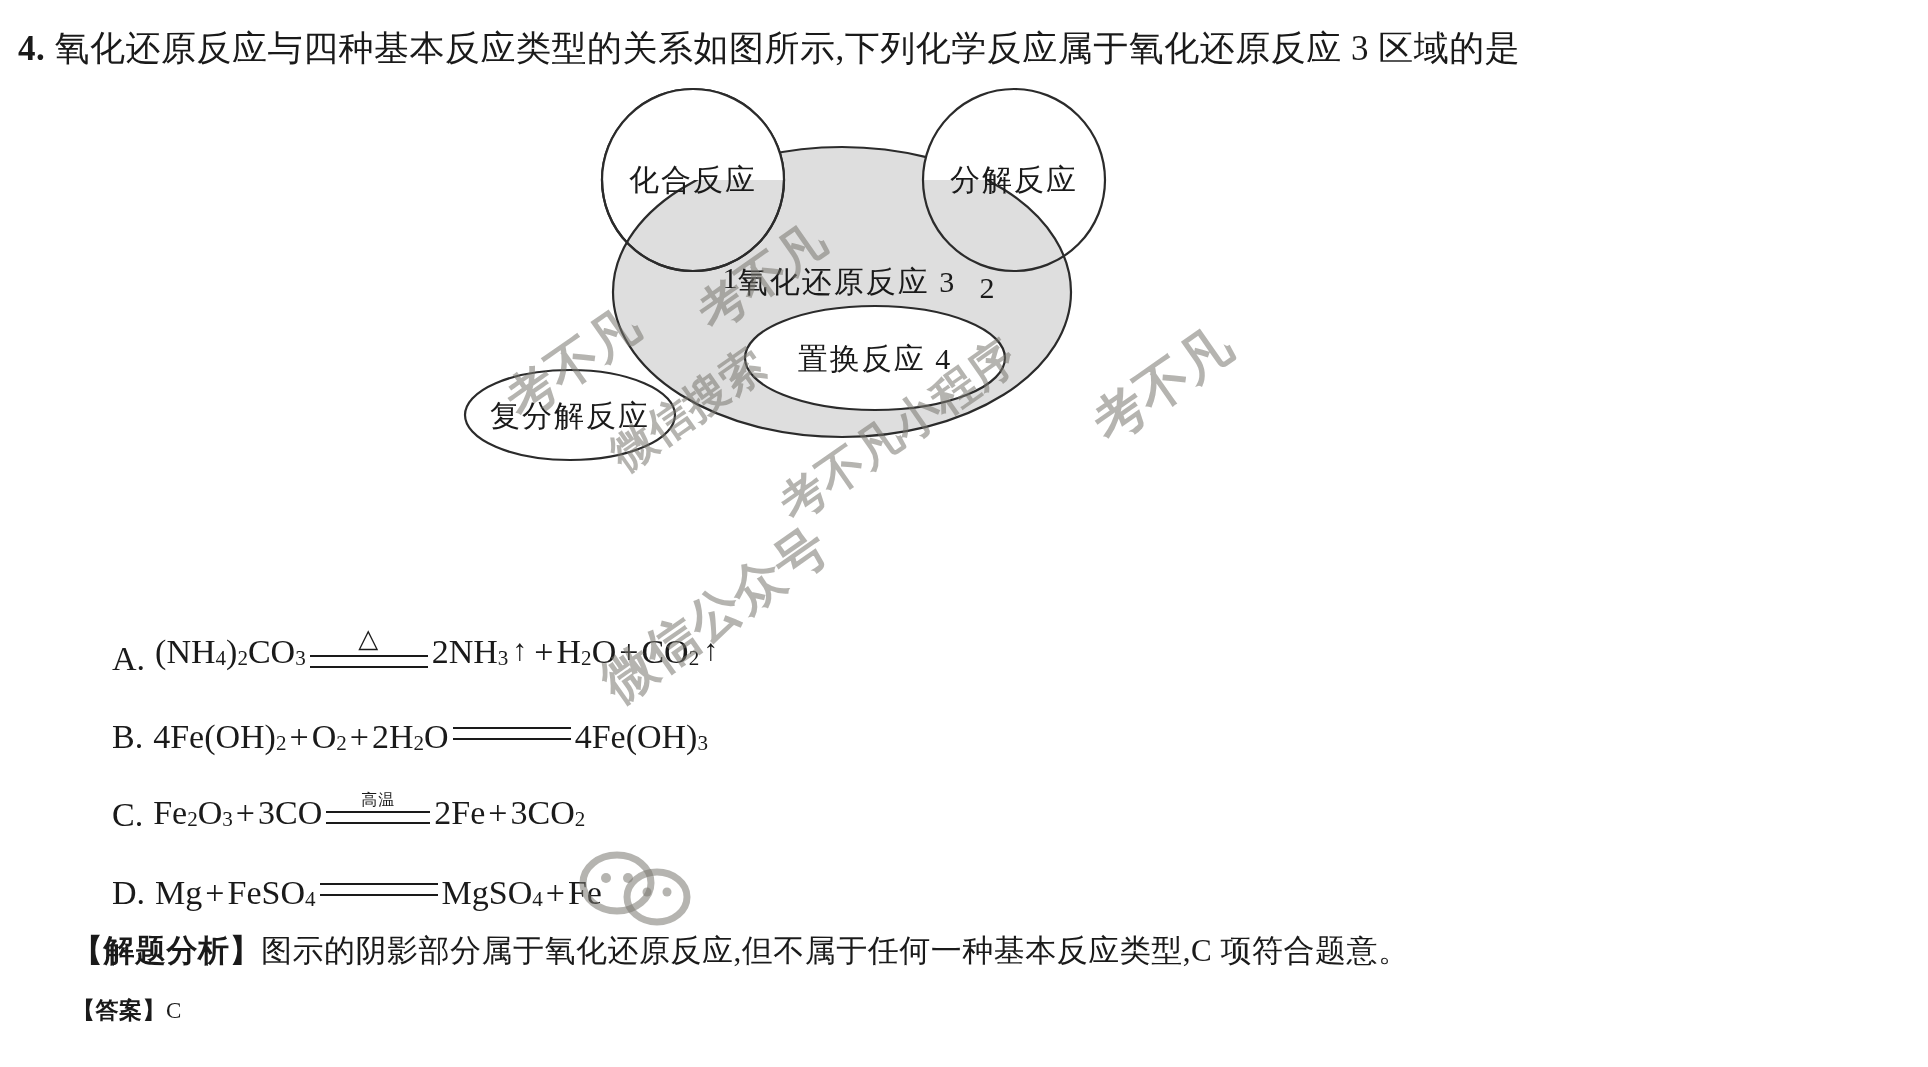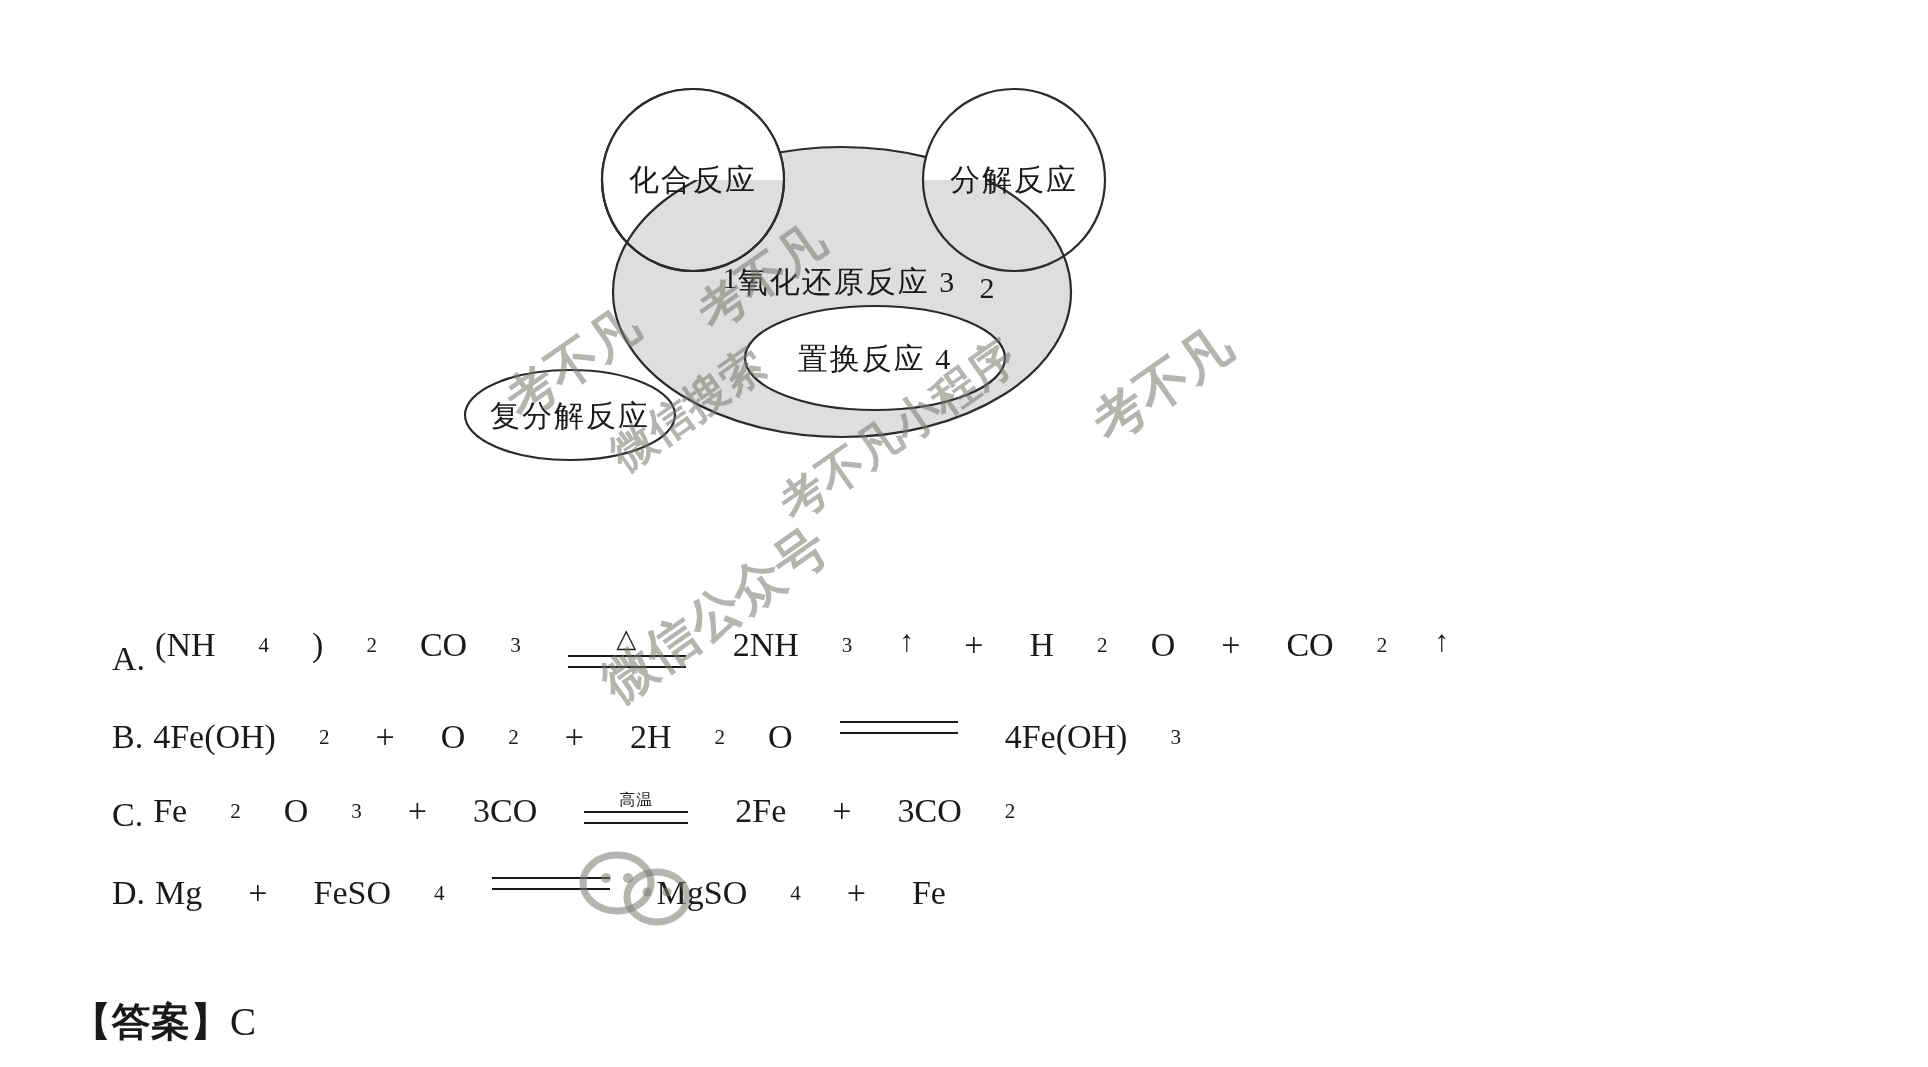--- a/index.html
+++ b/index.html
@@ -74,23 +74,22 @@
     font-size: 34px;
     white-space: nowrap;
     display: flex;
     align-items: flex-end;
   }
   .opt-letter {
     margin-right: 10px;
   }
   .formula {
     display: inline-flex;
-    align-items: flex-start;
-    white-space: nowrap;
-    gap: 43px;
+    align-items: center;
+    white-space: nowrap;
   }
   sub {
     font-size: 0.62em;
     vertical-align: baseline;
     position: relative;
     top: 0.32em;
     letter-spacing: 0;
   }
   .plus {
     padding: 0 3px;
@@ -136,21 +135,21 @@
     left: 72px;
     top: 930px;
     font-size: 31px;
     white-space: nowrap;
     letter-spacing: 0.5px;
   }
   .answer {
     position: absolute;
     left: 72px;
     top: 995px;
-    font-size: 39px;
+    font-size: 23px;
     white-space: nowrap;
     letter-spacing: 0.5px;
   }
   .tag {
     font-weight: bold;
   }
 
   
   .wm {
     position: absolute;
@@ -177,20 +176,24 @@
     height: 88px;
     pointer-events: none;
   }
   .wechat-logo svg { display:block; }
 </style>
 </head>
 <body>
 
 <div class="page">
 
+  <div class="question-stem">
+    <span class="q-num">4.</span>
+    <span>氧化还原反应与四种基本反应类型的关系如图所示,下列化学反应属于氧化还原反应 3 区域的是</span>
+  </div>
 
   <div class="diagram">
     <svg width="760" height="420" viewBox="0 0 760 420" xmlns="http://www.w3.org/2000/svg">
 
       <ellipse cx="392" cy="222" rx="229" ry="145" fill="#dedede" stroke="#2b2b2b" stroke-width="2.2"></ellipse>
 
       <ellipse cx="425" cy="288" rx="130" ry="52" fill="#ffffff" stroke="#2b2b2b" stroke-width="2.2"></ellipse>
 
       <circle cx="243" cy="110" r="91" fill="#ffffff" fill-opacity="0" stroke="#2b2b2b" stroke-width="2.2"></circle>
       <path d="M 152 110 a 91 91 0 1 1 182 0 Z" fill="#ffffff" stroke="none"></path>
@@ -301,20 +304,23 @@
           <span class="rxn-lines"></span>
         </span>
         <span>MgSO</span>
           <sub>4</sub>
         <span class="plus">+</span>
         <span>Fe</span>
       </span>
     </div>
   </div>
 
+  <div class="analysis">
+    <span class="tag">【解题分析】</span><span>图示的阴影部分属于氧化还原反应,但不属于任何一种基本反应类型,C 项符合题意。</span>
+  </div>
 
   <div class="answer">
     <span class="tag">【答案】</span><span>C</span>
   </div>
 
   <div class="wm wm-1">考不凡</div>
   <div class="wm wm-2">考不凡</div>
   <div class="wm wm-3">考不凡</div>
   <div class="wm wm-4">微信搜索</div>
   <div class="wm wm-5">考不凡小程序</div>

